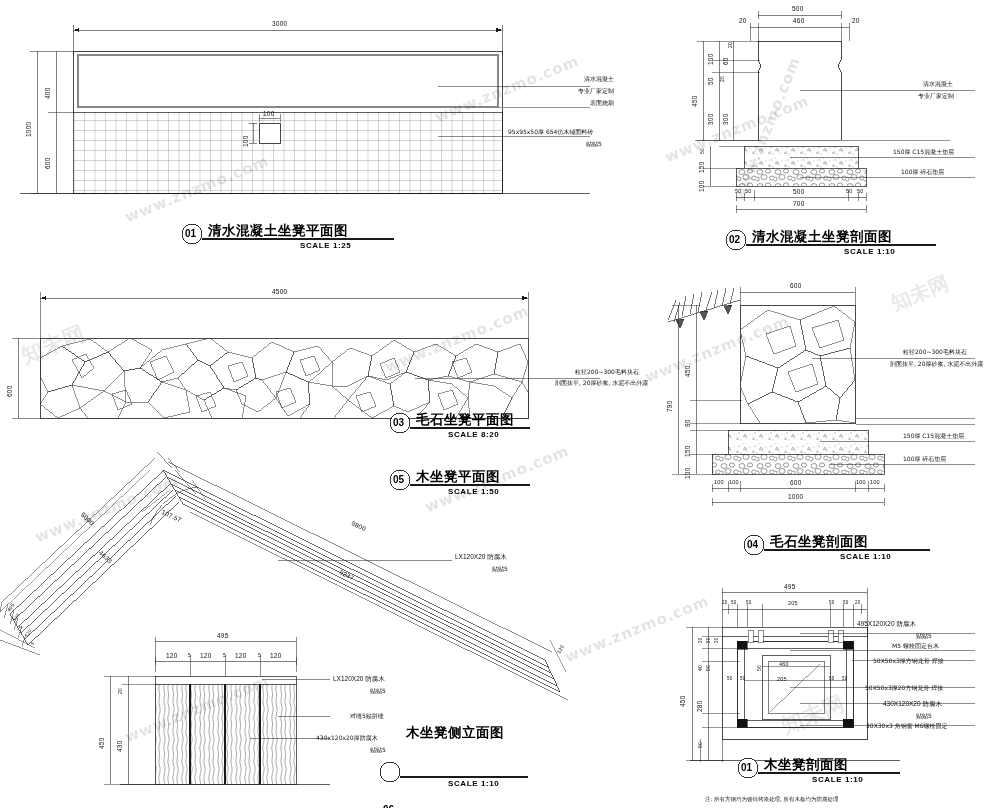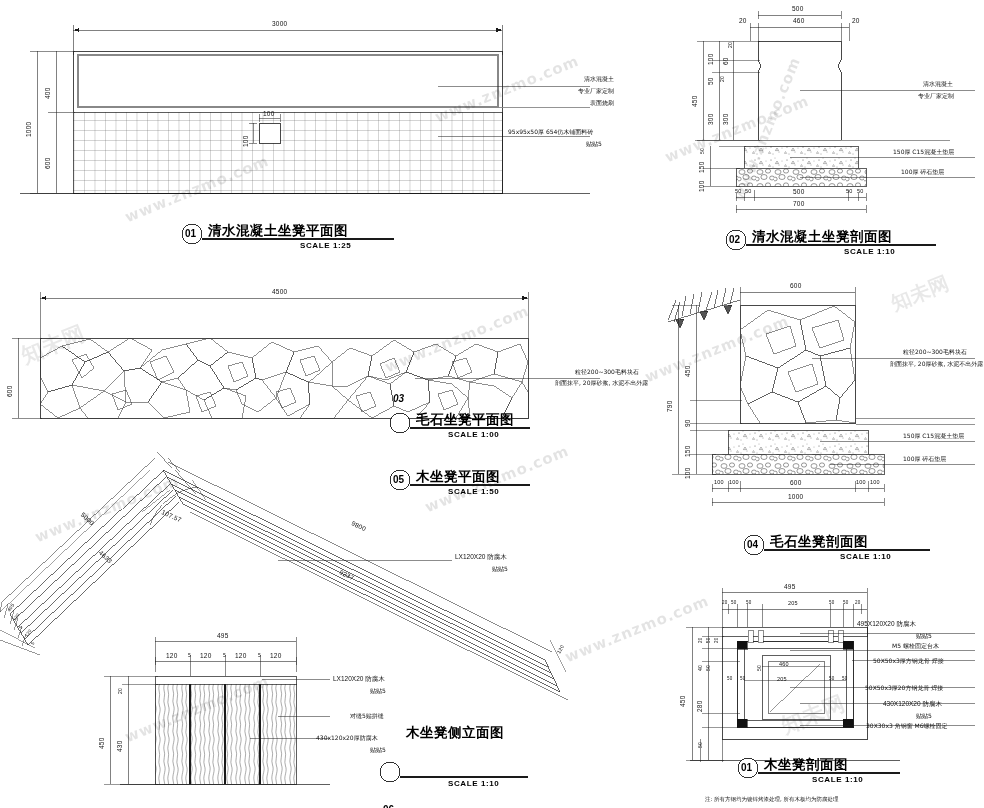--- a/index.html
+++ b/index.html
@@ -503,23 +503,23 @@
 <div class="lbl cjk" style="left:901px;top:168px;">100厚 碎石垫层</div>
 
 <div class="bub" style="left:729px;top:234px;">02</div>
 <div class="title-cn" style="left:752px;top:228px;">清水混凝土坐凳剖面图</div>
 <div class="title-sc" style="left:844px;top:247px;">SCALE 1:10</div>
 
 <div class="dim" style="left:272px;top:288px;">4500</div>
 <div class="dim dimv" style="left:13px;top:390px;transform:rotate(-90deg);">600</div>
 <div class="lbl cjk" style="left:575px;top:368px;">粒径200~300毛料块石</div>
 <div class="lbl cjk" style="left:555px;top:379px;">剖面抹平, 20厚砂浆, 水泥不出外露</div>
-<div class="bub" style="left:393px;top:393px;font-style:italic;">03</div>
+<div class="bub" style="left:393px;top:417px;">03</div>
 <div class="title-cn" style="left:416px;top:411px;">毛石坐凳平面图</div>
-<div class="title-sc" style="left:448px;top:430px;">SCALE 1:00</div>
+<div class="title-sc" style="left:448px;top:430px;">SCALE 8:20</div>
 
 <div class="dim" style="left:790px;top:282px;">600</div>
 <div class="dim dimv" style="left:691px;top:370px;transform:rotate(-90deg);">450</div>
 <div class="dim dimv" style="left:673px;top:405px;transform:rotate(-90deg);">790</div>
 <div class="dim dimv" style="left:691px;top:420px;transform:rotate(-90deg);">90</div>
 <div class="dim dimv" style="left:691px;top:450px;transform:rotate(-90deg);">150</div>
 <div class="dim dimv" style="left:691px;top:472px;transform:rotate(-90deg);">100</div>
 <div class="dim" style="left:714px;top:479px;font-size:5.5px;">100</div>
 <div class="dim" style="left:729px;top:479px;font-size:5.5px;">100</div>
 <div class="dim" style="left:790px;top:479px;">600</div>

